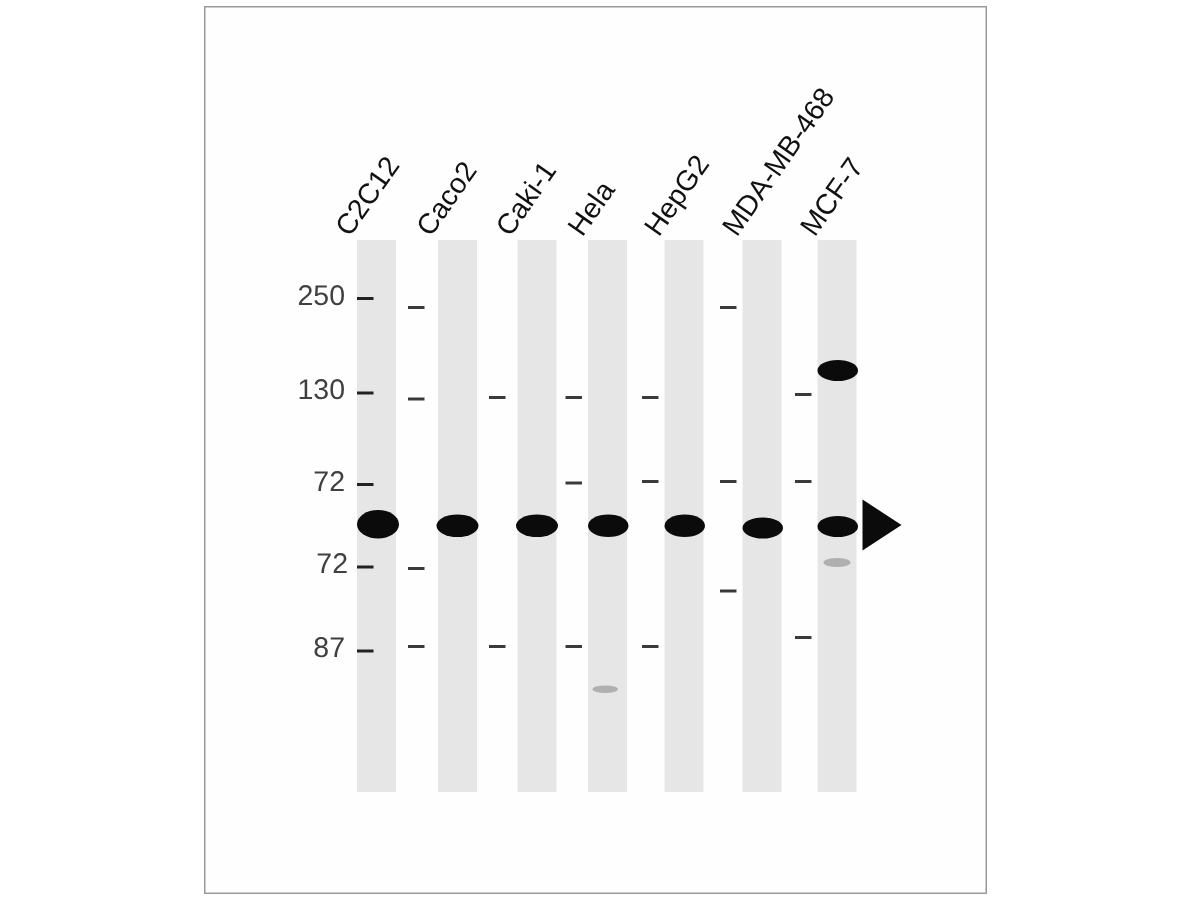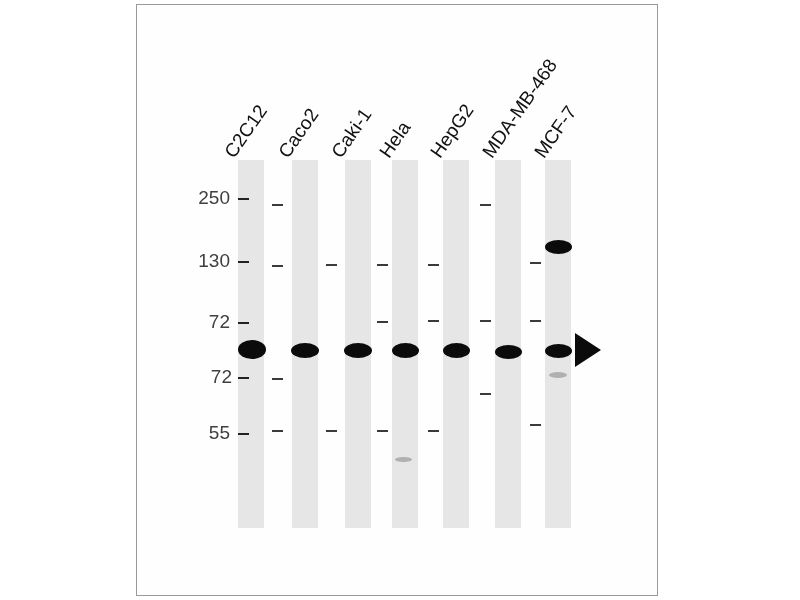--- a/index.html
+++ b/index.html
@@ -127,21 +127,21 @@
 
   <div class="mw-label" style="left:170px; top:250px;">130</div>
   <div class="mw-tick" style="left:238px; top:261px;"></div>
 
   <div class="mw-label" style="left:170px; top:311px;">72</div>
   <div class="mw-tick" style="left:238px; top:322px;"></div>
 
   <div class="mw-label" style="left:172px; top:366px;">72</div>
   <div class="mw-tick" style="left:238px; top:377px;"></div>
 
-  <div class="mw-label" style="left:170px; top:422px;">55</div>
+  <div class="mw-label" style="left:170px; top:422px;">87</div>
   <div class="mw-tick" style="left:238px; top:433px;"></div>
 
   <div class="lane-tick" style="left:272px; top:204px;"></div>
   <div class="lane-tick" style="left:272px; top:265px;"></div>
   <div class="lane-tick" style="left:272px; top:378px;"></div>
   <div class="lane-tick" style="left:272px; top:430px;"></div>
 
   <div class="lane-tick" style="left:326px; top:264px;"></div>
   <div class="lane-tick" style="left:326px; top:430px;"></div>
 

